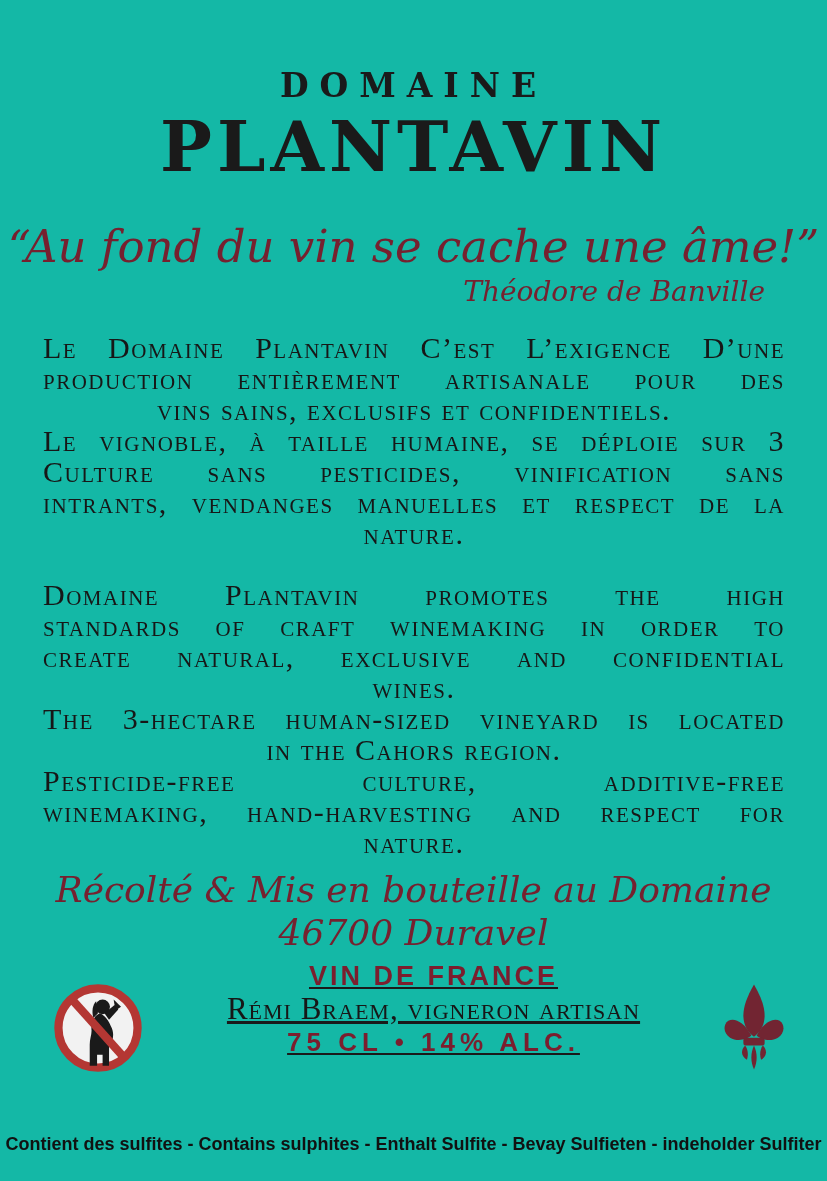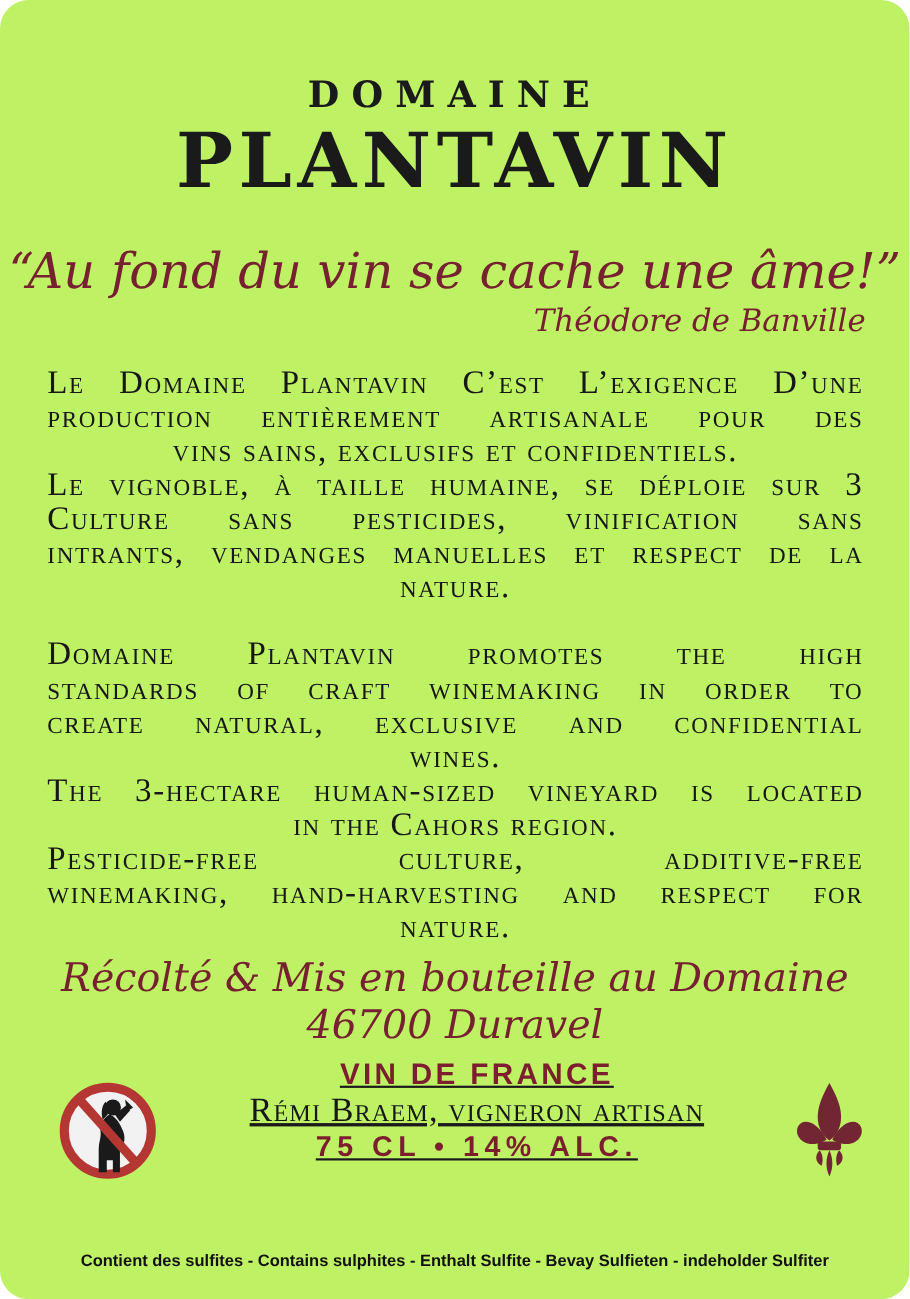--- a/index.html
+++ b/index.html
@@ -1,24 +1,23 @@
 <!DOCTYPE html>
 <html><head>
 <meta charset="utf-8">
 <style>
   html,body{margin:0;padding:0;background:#fff;}
   .label{
     position:relative;
     width:827px;height:1181px;
-    background:#bef264;
+    background:#14b8a6;
     margin:0 auto;
     overflow:hidden;
     font-family:"Liberation Serif", serif;
     color:#1a1a1a;
-    border-radius:26px;
   }
   
   .brand{ text-align:center; }
   .brand-prefix{
     padding-top:68px;
     font-family:"DejaVu Serif", serif;
     font-size:33px; font-weight:bold;
     letter-spacing:11px; text-transform:uppercase;
     line-height:1.1;
   }
@@ -29,21 +28,21 @@
     line-height:1.0; margin-top:8px;
   }
   
   .quote{ margin-top:40px; color:#76212f; font-style:italic; }
   .quote-text{
     text-align:center;
     font-family:"DejaVu Serif", serif;
     font-size:45px; line-height:1.15;
   }
   .quote-author{
-    text-align:right; padding-right:40px;
+    text-align:right; padding-right:62px;
     font-family:"DejaVu Serif", serif;
     font-size:28px; line-height:1.1; margin-top:4px;
   }
   
   .para{
     width:742px; margin-left:43px;
     font-variant:small-caps;
     font-size:30px; line-height:31px;
     letter-spacing:1.5px;
     color:#171717;
@@ -81,21 +80,21 @@
   .volume{
     font-family:"Liberation Sans", sans-serif;
     font-weight:bold; font-size:26px; letter-spacing:5px;
     color:#7b1e2e; text-transform:uppercase; line-height:32px;
   }
   
   .sulfites{
     position:absolute; left:0; right:0; bottom:26px;
     text-align:center;
     font-family:"Liberation Sans", sans-serif;
-    font-weight:bold; font-size:15px; letter-spacing:0px;
+    font-weight:bold; font-size:18px; letter-spacing:0px;
     color:#111111;
   }
 </style>
 </head>
 <body>
 
 <div class="label">
 
   <header class="brand">
     <div class="brand-prefix">Domaine</div>

